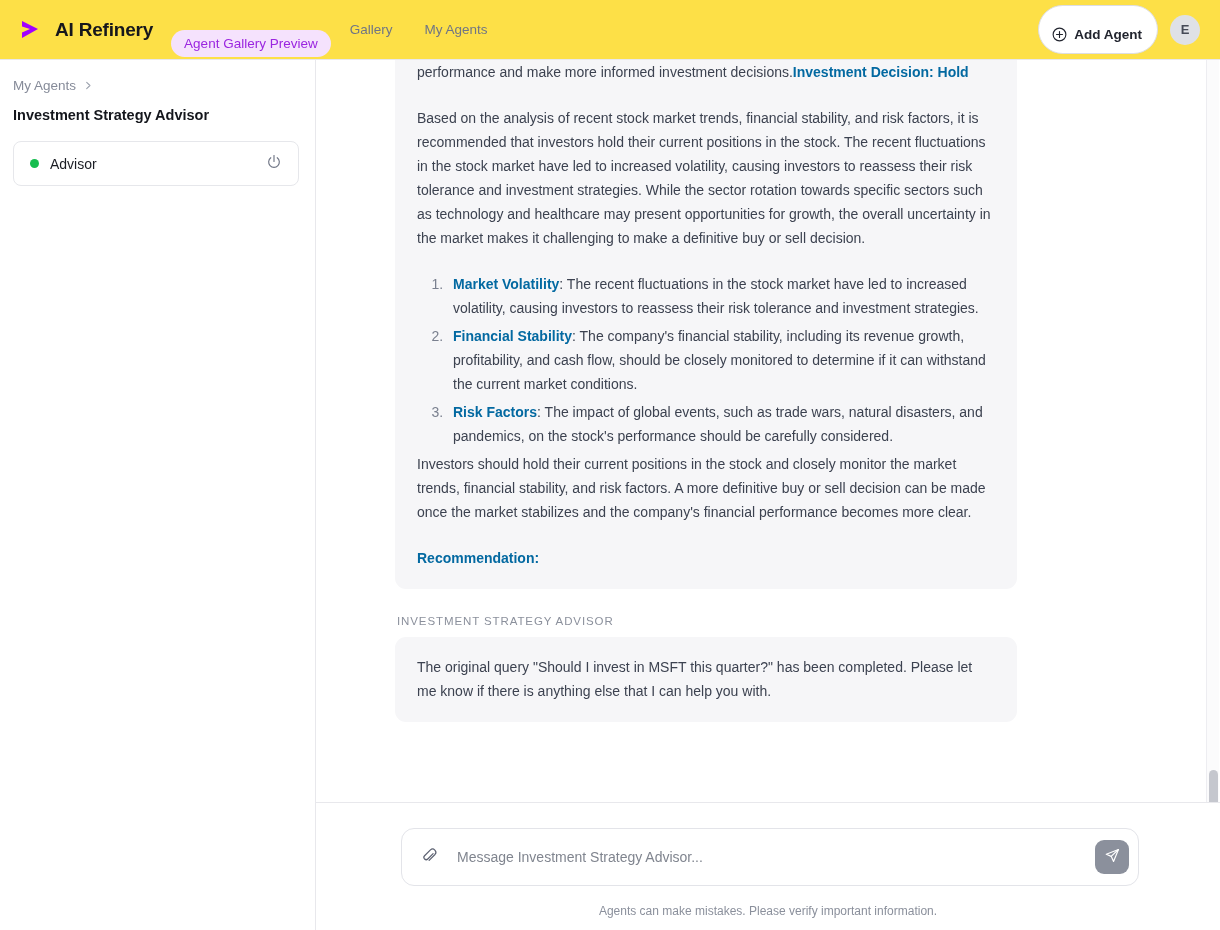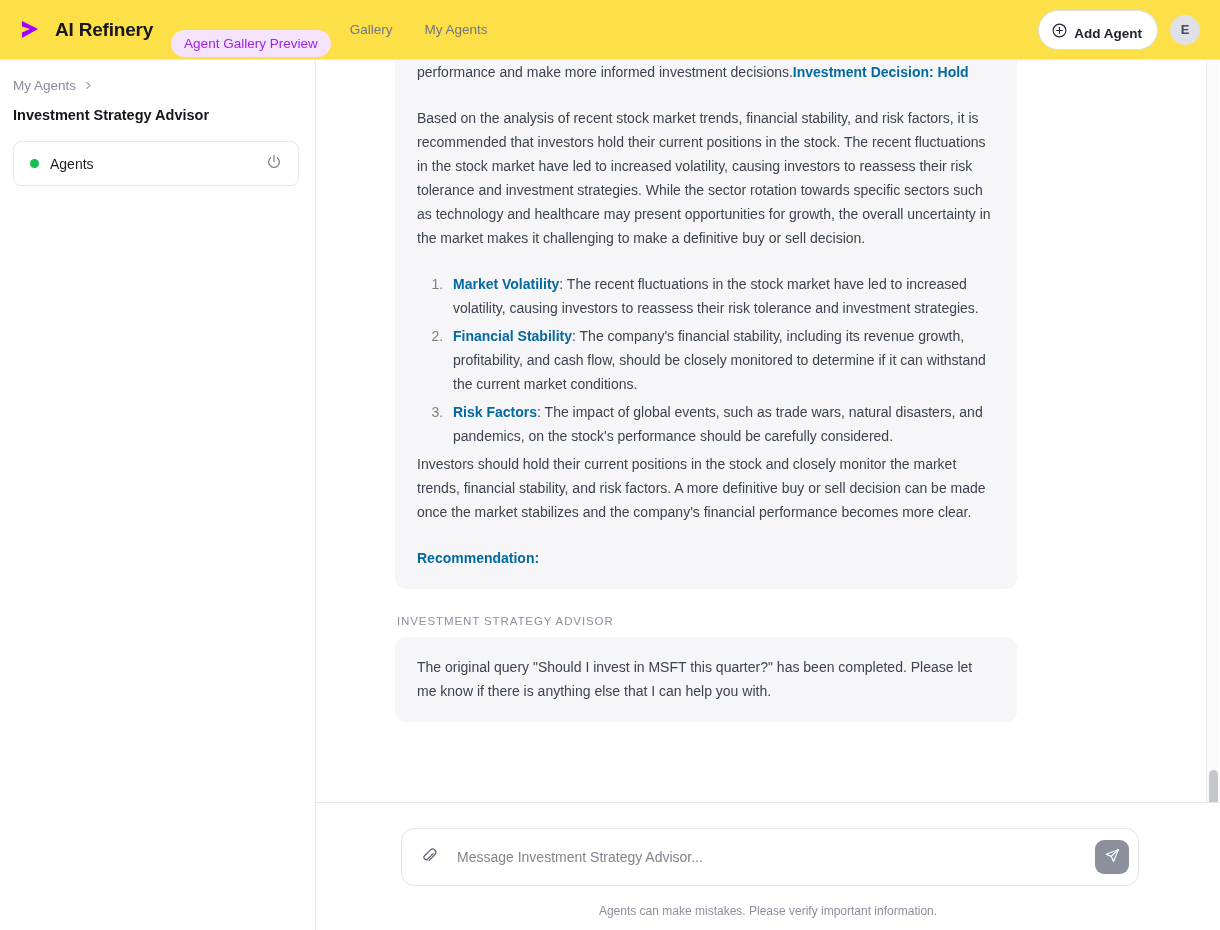--- a/index.html
+++ b/index.html
@@ -48,26 +48,26 @@
   .nav-link {
     font-size: 13.5px;
     color: #6f7585;
     padding: 6px 13px;
     cursor: pointer;
     white-space: nowrap;
   }
   .header-right { margin-left: auto; display: flex; align-items: center; gap: 12px; }
   .add-agent-btn {
     display: flex;
-    align-items: flex-end;
+    align-items: flex-start;
     gap: 7px;
     border: 1px solid #dcdde3;
     border-radius: 999px;
     background: #fff;
-    padding: 12px 15px 8px 13px;
+    padding: 21px 15px 8px 13px;
     font-size: 13.5px;
     font-weight: bold;
     color: #21242e;
     cursor: pointer;
     white-space: nowrap;
   }
   .avatar {
     width: 30px; height: 30px;
     border-radius: 50%;
     background: #dfe1e6;
@@ -303,21 +303,21 @@
             <path d="M3 1.5 L6.6 5 L3 8.5" fill="none" stroke="#9aa0ac" stroke-width="1.2" stroke-linecap="round" stroke-linejoin="round"></path>
           </svg>
         </span>
       </div>
 
       <div class="agent-title">Investment Strategy Advisor</div>
 
       <div class="status-card">
         <div class="status-left">
           <span class="status-dot"></span>
-          <span class="status-text">Agents</span>
+          <span class="status-text">Advisor</span>
         </div>
         <div class="power-btn">
           <span>
             <svg width="16" height="16" viewBox="0 0 18 18" xmlns="http://www.w3.org/2000/svg">
               <path d="M5.4 4.2 A6 6 0 1 0 12.6 4.2" fill="none" stroke="#6f7585" stroke-width="1.3" stroke-linecap="round"></path>
               <path d="M9 1.8 V8.4" stroke="#6f7585" stroke-width="1.3" stroke-linecap="round"></path>
             </svg>
           </span>
         </div>
       </div>

